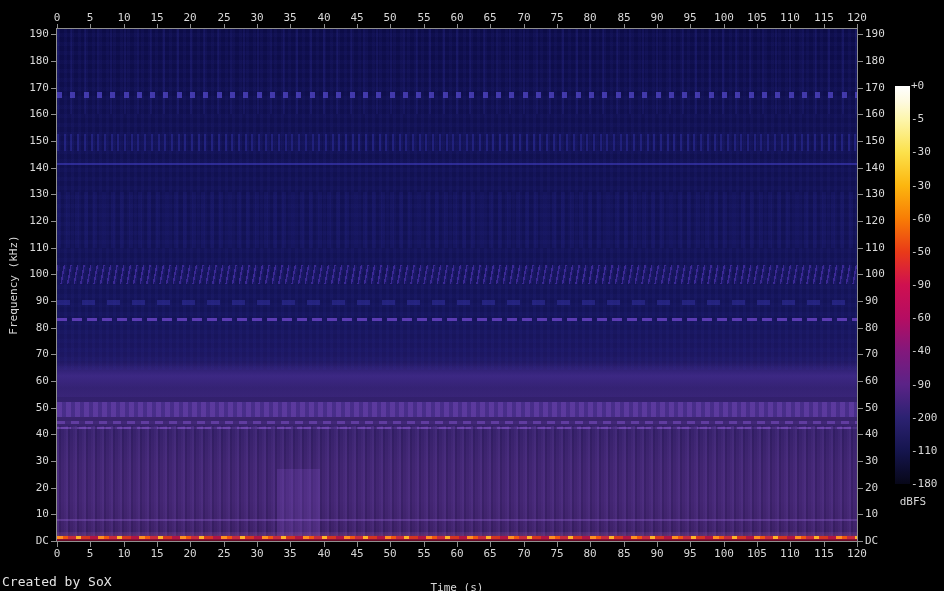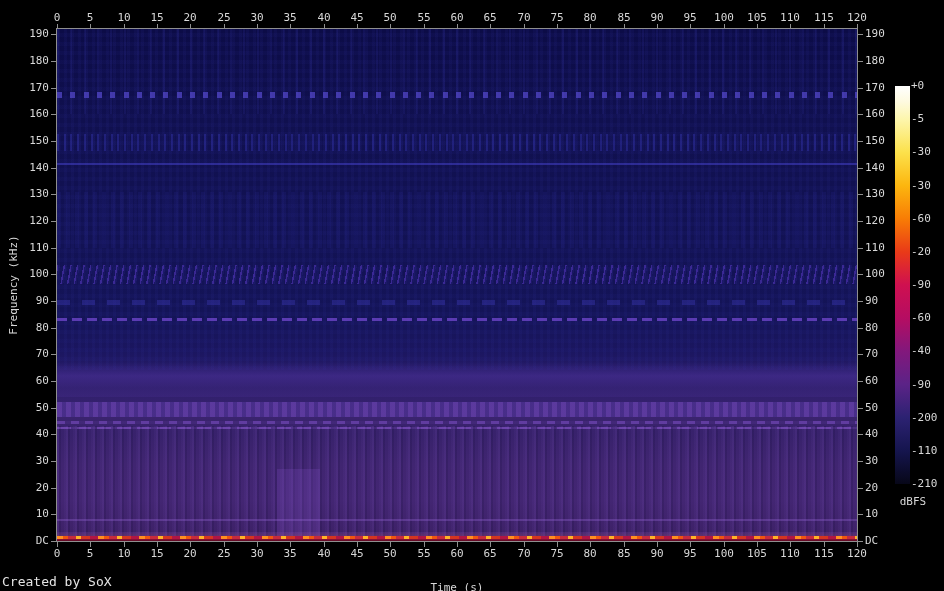--- a/index.html
+++ b/index.html
@@ -238,22 +238,22 @@
       <div class="lbl" style="left: 865px; top: 508px;">10</div>
       <div class="tick" style="left: 858px; top: 541px; width: 5px; height: 1px;"></div>
       <div class="lbl" style="left: 865px; top: 535px;">DC</div>
     </div>
   <div id="cb-labels">
       <div class="lbl" style="left: 911px; top: 80px;">+0</div>
       <div class="lbl" style="left: 911px; top: 113px;">-5</div>
       <div class="lbl" style="left: 911px; top: 146px;">-30</div>
       <div class="lbl" style="left: 911px; top: 180px;">-30</div>
       <div class="lbl" style="left: 911px; top: 213px;">-60</div>
-      <div class="lbl" style="left: 911px; top: 246px;">-20</div>
+      <div class="lbl" style="left: 911px; top: 246px;">-50</div>
       <div class="lbl" style="left: 911px; top: 279px;">-90</div>
       <div class="lbl" style="left: 911px; top: 312px;">-60</div>
       <div class="lbl" style="left: 911px; top: 345px;">-40</div>
       <div class="lbl" style="left: 911px; top: 379px;">-90</div>
       <div class="lbl" style="left: 911px; top: 412px;">-200</div>
       <div class="lbl" style="left: 911px; top: 445px;">-110</div>
-      <div class="lbl" style="left: 911px; top: 478px;">-210</div>
+      <div class="lbl" style="left: 911px; top: 478px;">-180</div>
     </div>
 </div>
 
 </body></html>

